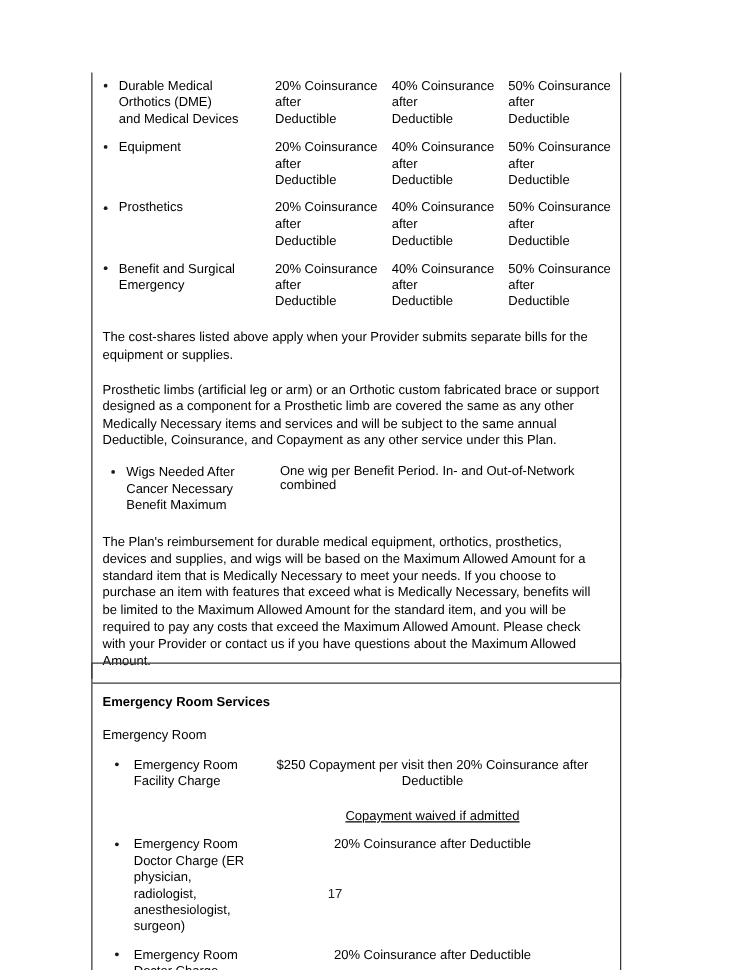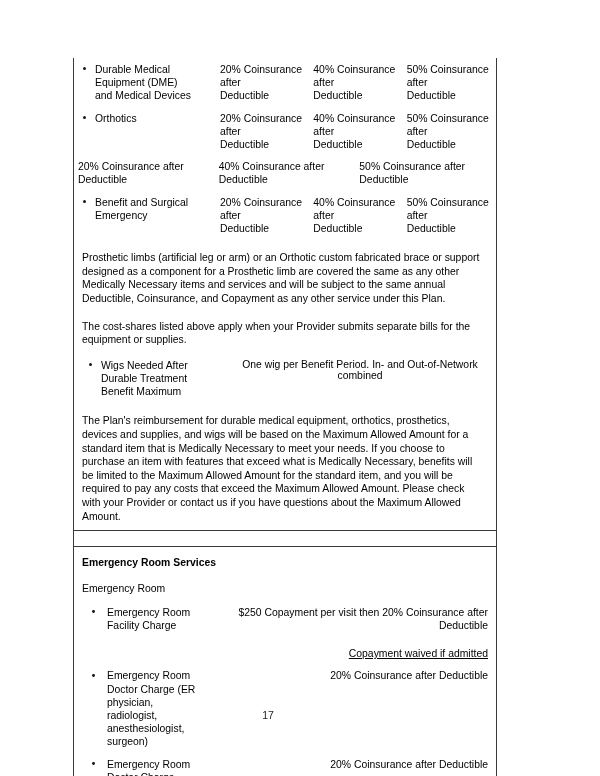--- a/index.html
+++ b/index.html
@@ -82,21 +82,21 @@
   }
   .para-block { padding-top: 12px; padding-bottom: 2px; }
 
   
   .wide-row {
     display: flex;
     align-items: flex-start;
     padding: 10px 0 4px 0;
   }
   .wide-row .col-name { width: 148px; flex: 0 0 148px; padding-left: 14px; }
-  .wide-row .wide-val { flex: 1 1 0; text-align: center; padding-left: 2px; }
+  .wide-row .wide-val { flex: 1 1 0; text-align: left; padding-left: 2px; }
 
   
   .spacer-row {
     height: 17px;
   }
 
   
   .section-header {
     font-weight: bold;
     padding: 9px 8px 2px 8px;
@@ -125,21 +125,21 @@
     line-height: 13.2px;
   }
   .er-row .er-name .bullet-dot {
     left: 10px;
     top: 4.6px;
     width: 2.8px;
     height: 2.8px;
   }
   .er-row .er-val {
     flex: 1 1 0;
-    text-align: right;
+    text-align: center;
     padding-right: 8px;
     box-sizing: border-box;
     line-height: 13.2px;
   }
   .er-val .sub-val {
     display: block;
     margin-top: 15px;
     text-decoration: underline;
   }
 
@@ -159,53 +159,56 @@
 </head>
 <body>
 
 <div class="page">
 
   <div class="bordered-block fs-main" style="top: 58px;">
 
     <div id="benefit-rows">
         <div class="benefit-row">
           <div class="col-name">
-            <div class="bullet-item"><span class="bullet-dot"></span><span>Durable Medical</span><br><span>Equipment (DME)</span><br><span>and Medical Devices</span></div>
-          </div>
-          <div class="col-val">
-            <div class="val-line">20% Coinsurance after</div>
-            <div class="val-line">Deductible</div>
-          </div>
-          <div class="col-val">
-            <div class="val-line">40% Coinsurance after</div>
-            <div class="val-line">Deductible</div>
-          </div>
-          <div class="col-val">
-            <div class="val-line">50% Coinsurance after</div>
-            <div class="val-line">Deductible</div>
-          </div>
-        </div>
-        <div class="benefit-row">
-          <div class="col-name">
-            <div class="bullet-item"><span class="bullet-dot"></span><span>Orthotics</span></div>
-          </div>
-          <div class="col-val">
-            <div class="val-line">20% Coinsurance after</div>
-            <div class="val-line">Deductible</div>
-          </div>
-          <div class="col-val">
-            <div class="val-line">40% Coinsurance after</div>
-            <div class="val-line">Deductible</div>
-          </div>
-          <div class="col-val">
-            <div class="val-line">50% Coinsurance after</div>
-            <div class="val-line">Deductible</div>
-          </div>
-        </div>
-        <div class="benefit-row">
+            <div class="bullet-item"><span class="bullet-dot"></span><span>Durable Medical</span><br><span>Orthotics (DME)</span><br><span>and Medical Devices</span></div>
+          </div>
+          <div class="col-val">
+            <div class="val-line">20% Coinsurance after</div>
+            <div class="val-line">Deductible</div>
+          </div>
+          <div class="col-val">
+            <div class="val-line">40% Coinsurance after</div>
+            <div class="val-line">Deductible</div>
+          </div>
+          <div class="col-val">
+            <div class="val-line">50% Coinsurance after</div>
+            <div class="val-line">Deductible</div>
+          </div>
+        </div>
+        <div class="benefit-row">
+          <div class="col-name">
+            <div class="bullet-item"><span class="bullet-dot"></span><span>Equipment</span></div>
+          </div>
+          <div class="col-val">
+            <div class="val-line">20% Coinsurance after</div>
+            <div class="val-line">Deductible</div>
+          </div>
+          <div class="col-val">
+            <div class="val-line">40% Coinsurance after</div>
+            <div class="val-line">Deductible</div>
+          </div>
+          <div class="col-val">
+            <div class="val-line">50% Coinsurance after</div>
+            <div class="val-line">Deductible</div>
+          </div>
+        </div>
+        <div class="benefit-row">
+          <div class="col-name">
+            <div class="bullet-item"><span class="bullet-dot"></span><span>Prosthetics</span></div>
+          </div>
           <div class="col-val">
             <div class="val-line">20% Coinsurance after</div>
             <div class="val-line">Deductible</div>
           </div>
           <div class="col-val">
             <div class="val-line">40% Coinsurance after</div>
             <div class="val-line">Deductible</div>
           </div>
           <div class="col-val">
             <div class="val-line">50% Coinsurance after</div>
@@ -224,30 +227,30 @@
             <div class="val-line">40% Coinsurance after</div>
             <div class="val-line">Deductible</div>
           </div>
           <div class="col-val">
             <div class="val-line">50% Coinsurance after</div>
             <div class="val-line">Deductible</div>
           </div>
         </div>
       </div>
 
+    <div class="para para-block">The cost-shares listed above apply when your Provider submits separate bills for the equipment or supplies.</div>
+
     <div class="para para-block">Prosthetic limbs (artificial leg or arm) or an Orthotic custom fabricated brace or support designed as a component for a Prosthetic limb are covered the same as any other Medically Necessary items and services and will be subject to the same annual Deductible, Coinsurance, and Copayment as any other service under this Plan.</div>
-
-    <div class="para para-block">The cost-shares listed above apply when your Provider submits separate bills for the equipment or supplies.</div>
 
     <div class="wide-row">
       <div class="col-name">
         <div class="bullet-item">
           <span class="bullet-dot"></span>
           <span>Wigs Needed After</span><br>
-          <span>Durable Treatment</span><br>
+          <span>Cancer Necessary</span><br>
           <span>Benefit Maximum</span>
         </div>
       </div>
       <div class="wide-val">One wig per Benefit Period. In- and Out-of-Network combined</div>
     </div>
 
     <div class="para para-block" style="padding-bottom:7px;">The Plan's reimbursement for durable medical equipment, orthotics, prosthetics, devices and supplies, and wigs will be based on the Maximum Allowed Amount for a standard item that is Medically Necessary to meet your needs.  If you choose to purchase an item with features that exceed what is Medically Necessary, benefits will be limited to the Maximum Allowed Amount for the standard item, and you will be required to pay any costs that exceed the Maximum Allowed Amount.  Please check with your Provider or contact us if you have questions about the Maximum Allowed Amount.</div>
   </div>
 
   <div class="bordered-block rule-top rule-bottom spacer-row" style="top: 529.766px;" id="spacer-block"></div>

